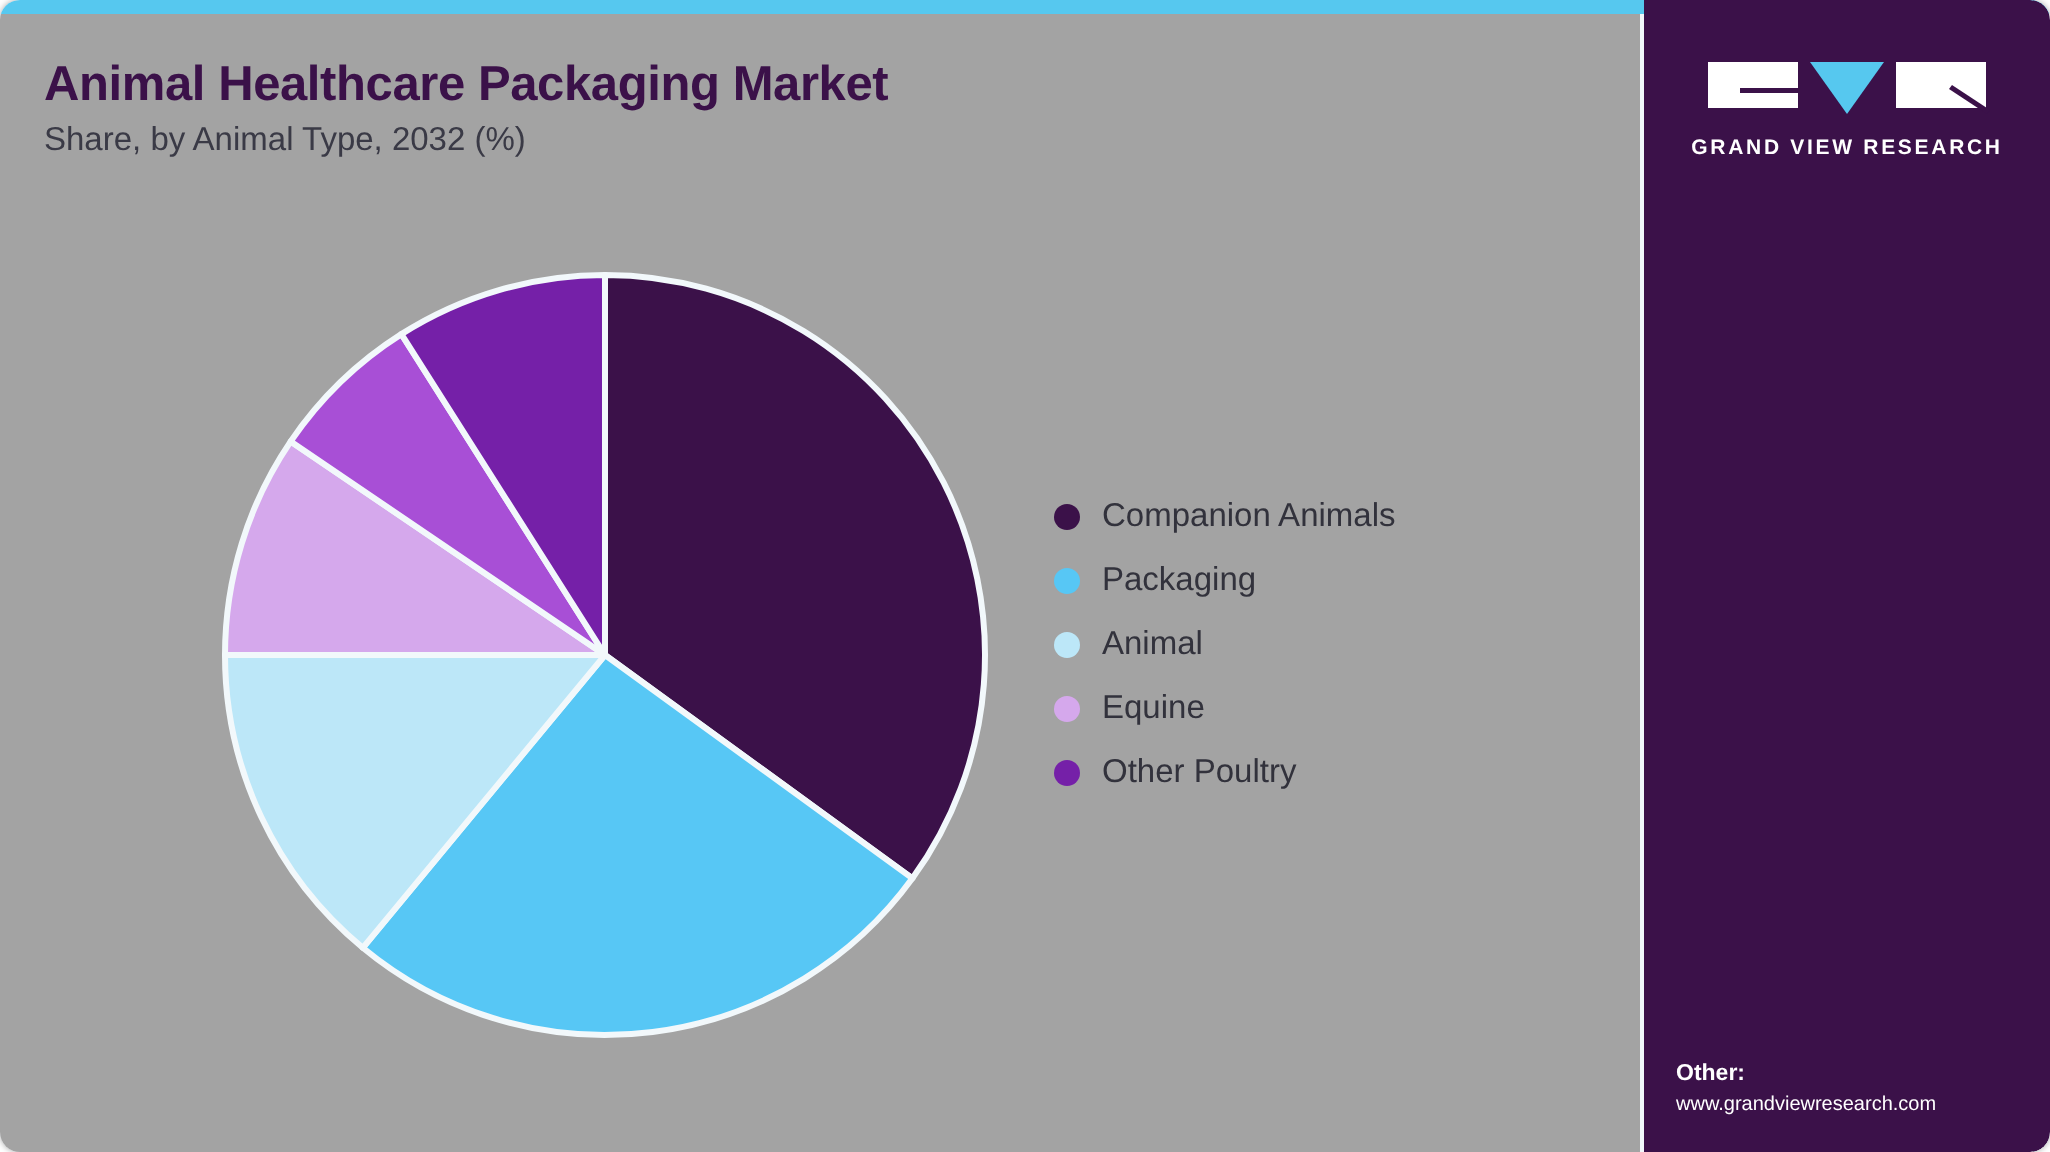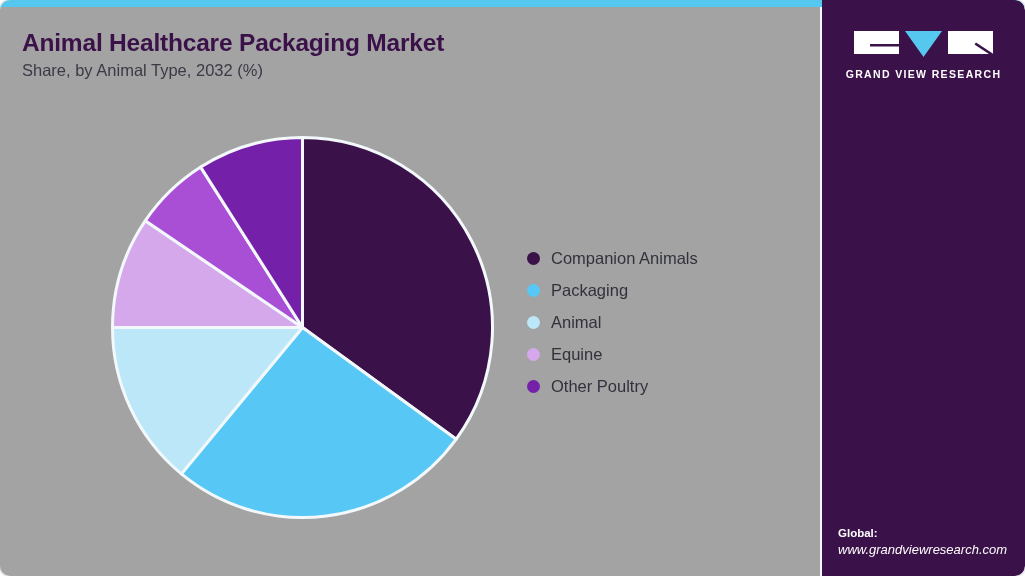--- a/index.html
+++ b/index.html
@@ -166,25 +166,24 @@
     width: 185px;
     text-align: left;
   }
   #source-label {
     font-size: 11.5px;
     font-weight: bold;
     color: #ffffff;
     line-height: 1.35;
   }
   #source-url {
-    font-size: 13px;
+    font-size: 10px;
     color: #ffffff;
     line-height: 1.35;
     white-space: nowrap;
-    font-style: italic;
   }
 </style>
 </head>
 <body>
 
 <div id="card">
 
   <div id="top-accent"></div>
 
   <div id="left-panel">
@@ -241,19 +240,19 @@
         <path fill="#56c8ef" d="M108 10 H182 L145 62 Z"></path>
 
         <path fill="#ffffff" d="M194 10 H284 V56 H194 Z"></path>
         <path fill="#3b1149" d="M250 33 L288 58 L285 62 L247 37 Z"></path>
       </svg>
       <div id="logo-text">GRAND VIEW RESEARCH</div>
     </div>
 
 
     <div id="source-block">
-      <div id="source-label">Global:</div>
+      <div id="source-label">Other:</div>
       <div id="source-url">www.grandviewresearch.com</div>
     </div>
 
   </div>
 
 </div>
 
 </body></html>

